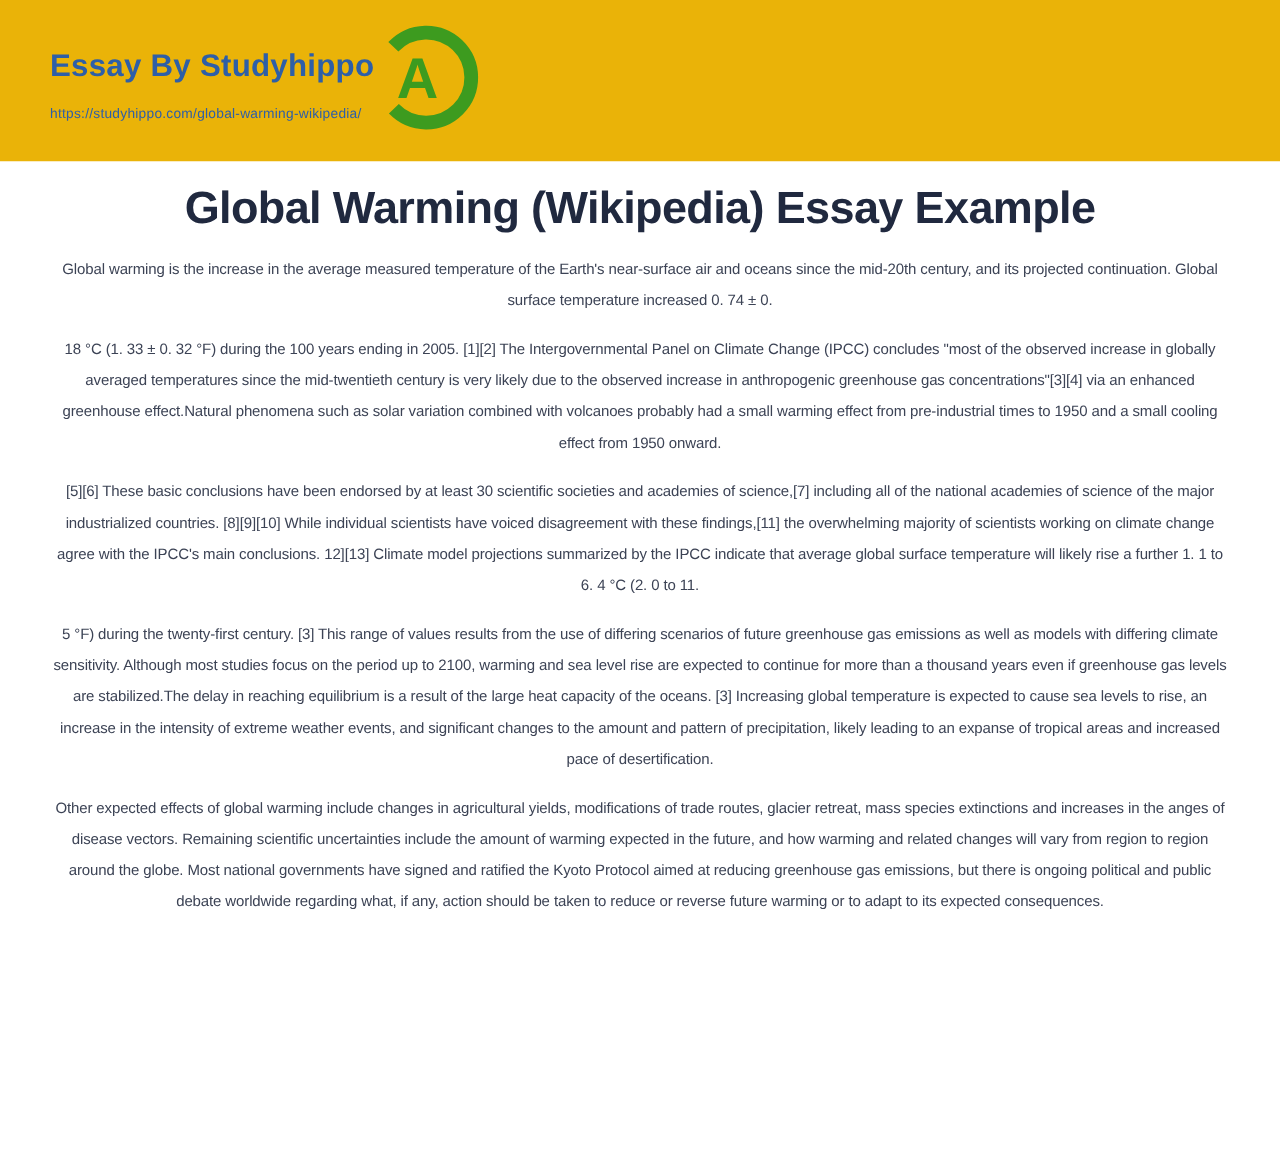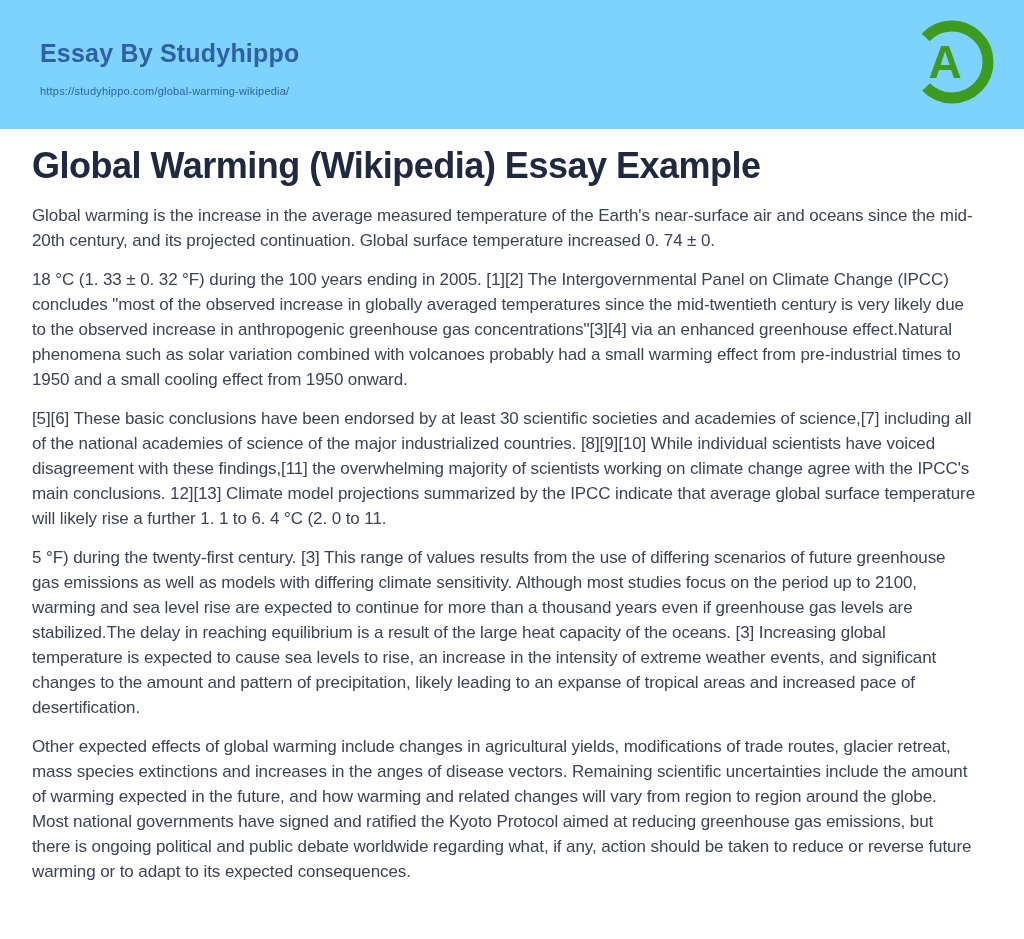--- a/index.html
+++ b/index.html
@@ -10,23 +10,22 @@
     width: 1024px;
     height: 939px;
     overflow: hidden;
   }
   .page { width: 1024px; height: 939px; background: #ffffff; }
 
   
   .header {
     width: 100%;
     height: 129px;
-    background: #7dd3fc;
+    background: #eab308;
     display: flex;
-    justify-content: space-between;
     align-items: flex-start;
     padding: 0 30px 0 40px;
   }
   .header-text { padding-top: 38px; }
   .brand {
     color: #2e5fa7;
     font-size: 25px;
     font-weight: 700;
     line-height: 30px;
     letter-spacing: 0.2px;
@@ -38,32 +37,32 @@
     font-size: 11px;
     font-weight: 500;
     line-height: 22px;
     text-decoration: none;
     letter-spacing: 0.2px;
     cursor: pointer;
   }
   .logo { margin-top: 18px; width: 84px; height: 86px; }
 
   
-  .article { padding: 0 32px; }
+  .article { padding: 0 40px; text-align: center; }
   .article h1 {
     margin: 14px 0 10px;
     font-size: 36px;
     line-height: 46px;
     font-weight: 700;
     letter-spacing: -0.5px;
     color: #20293f;
   }
   .article p {
     margin: 14px 0 0;
-    font-size: 17px;
+    font-size: 12px;
     line-height: 25px;
     letter-spacing: -0.1px;
     color: #3c4355;
     max-width: 944px;
   }
 </style>
 </head>
 <body>
 
 <div class="page">

